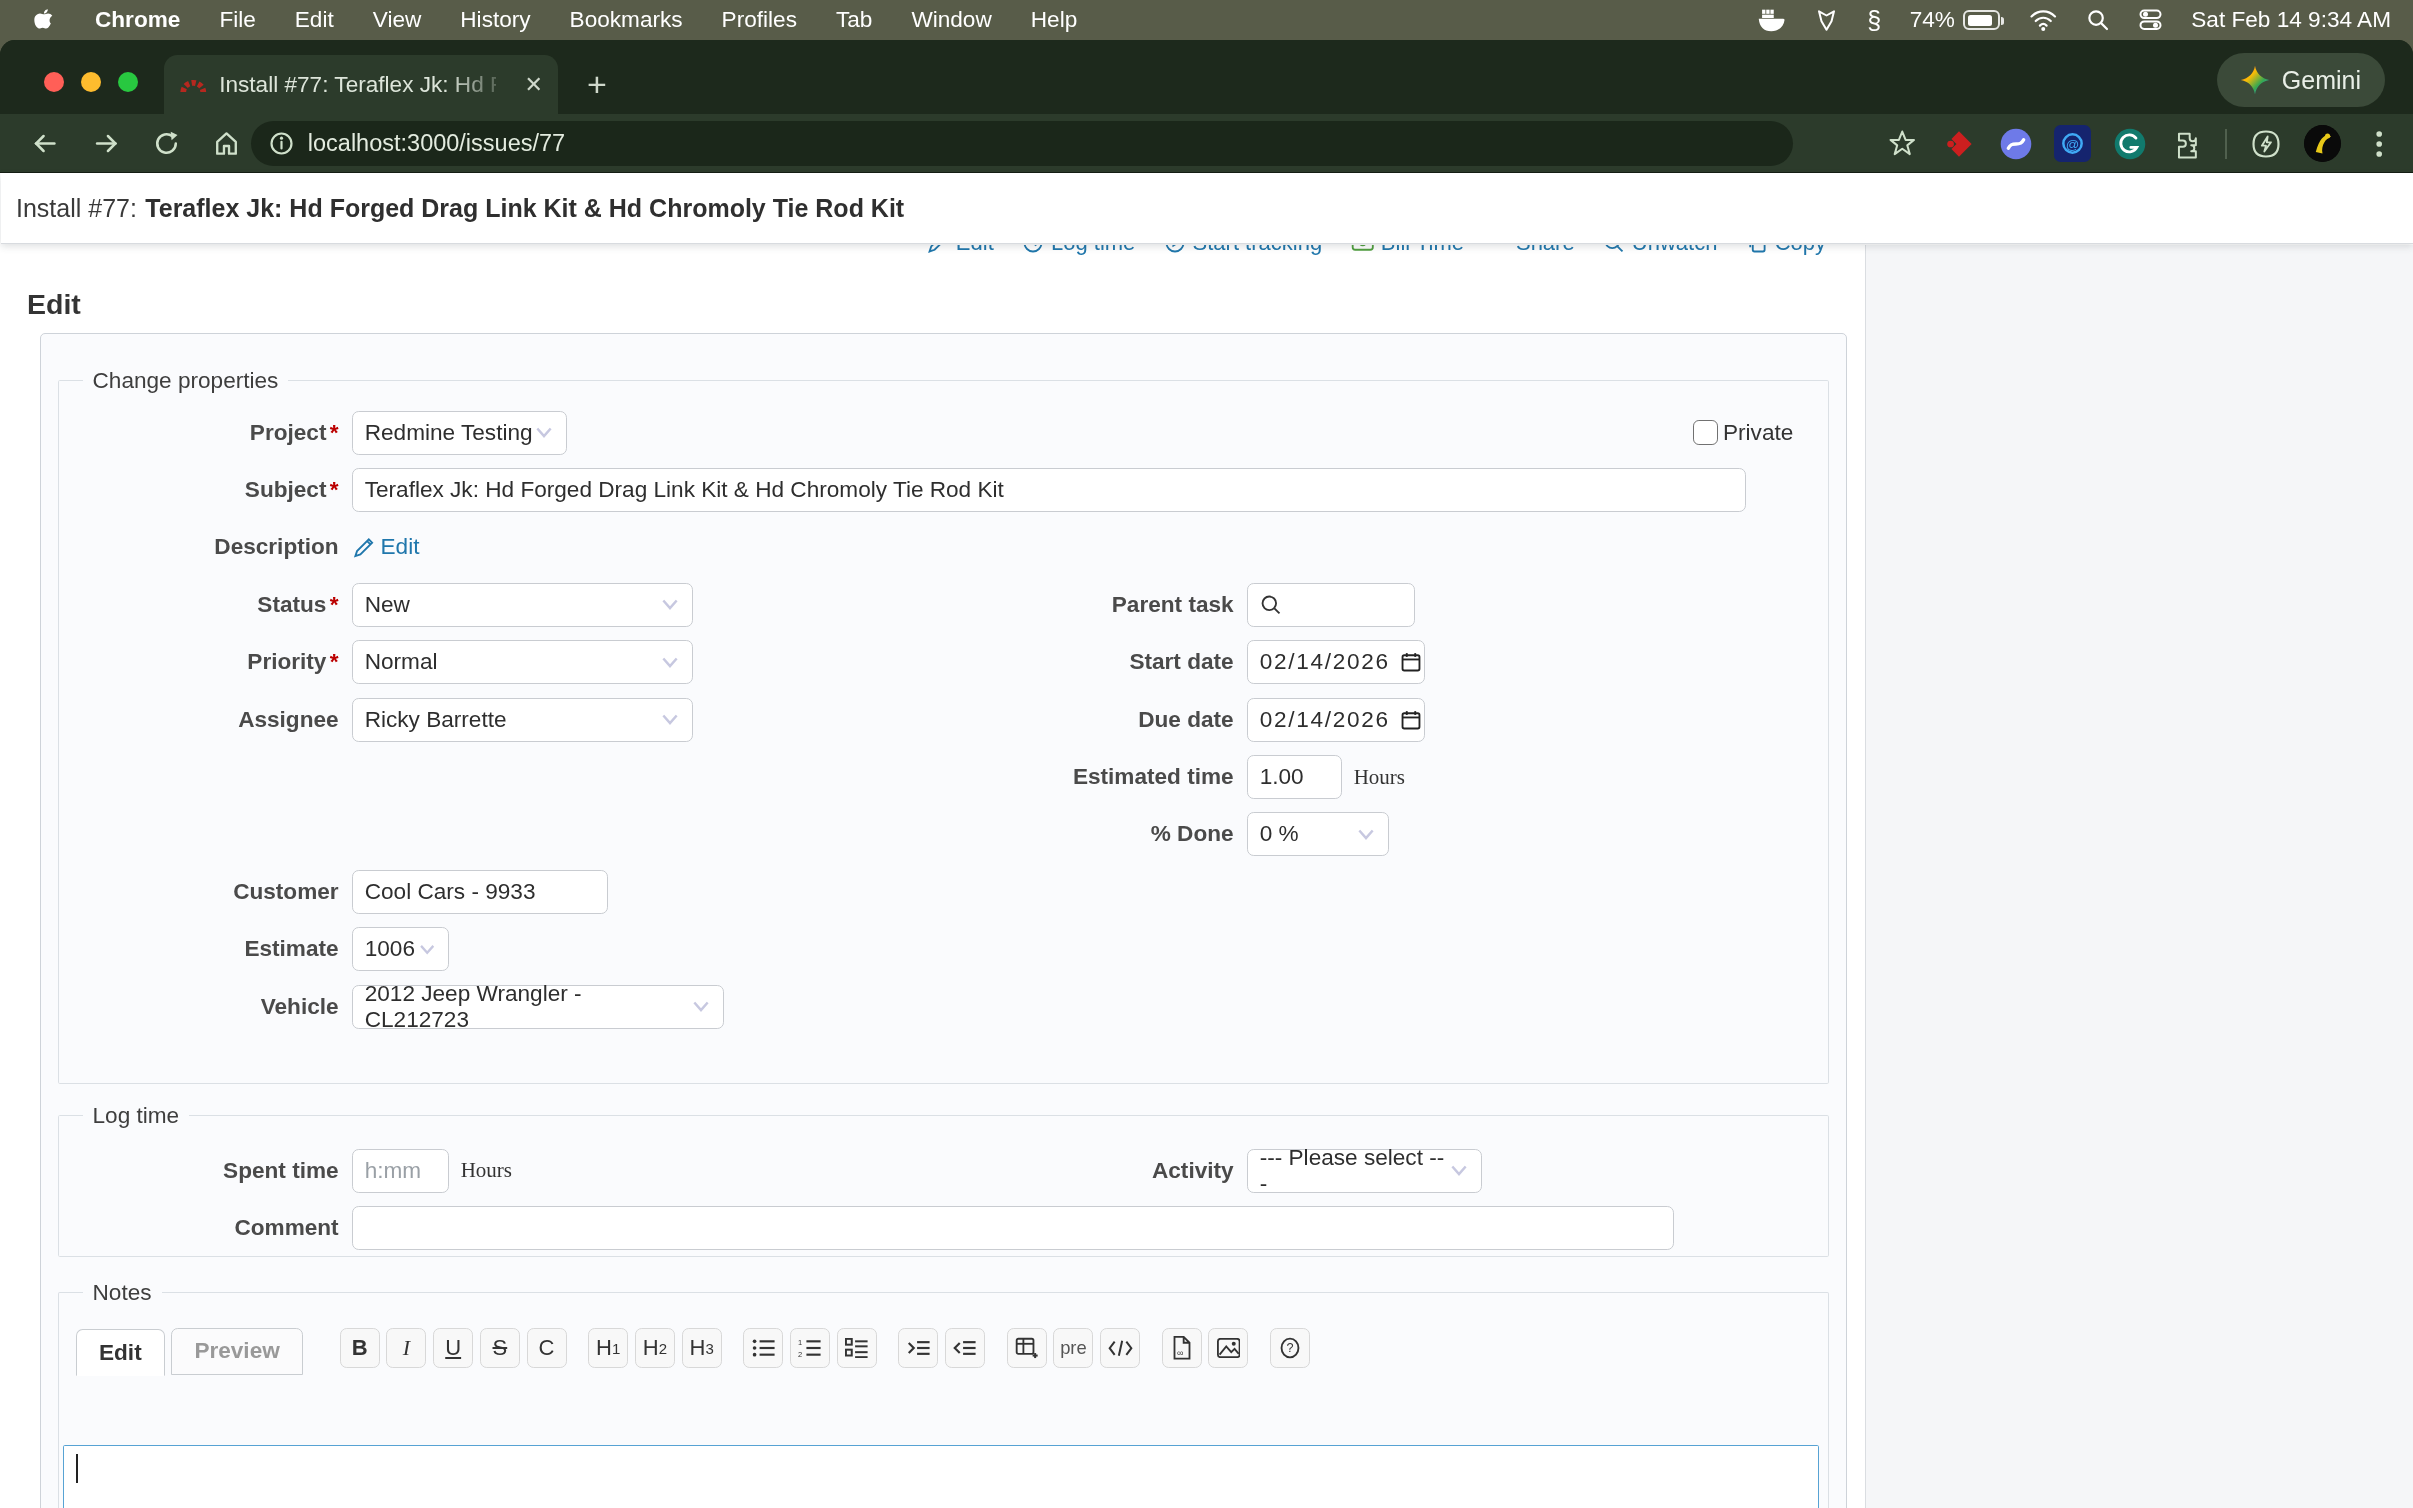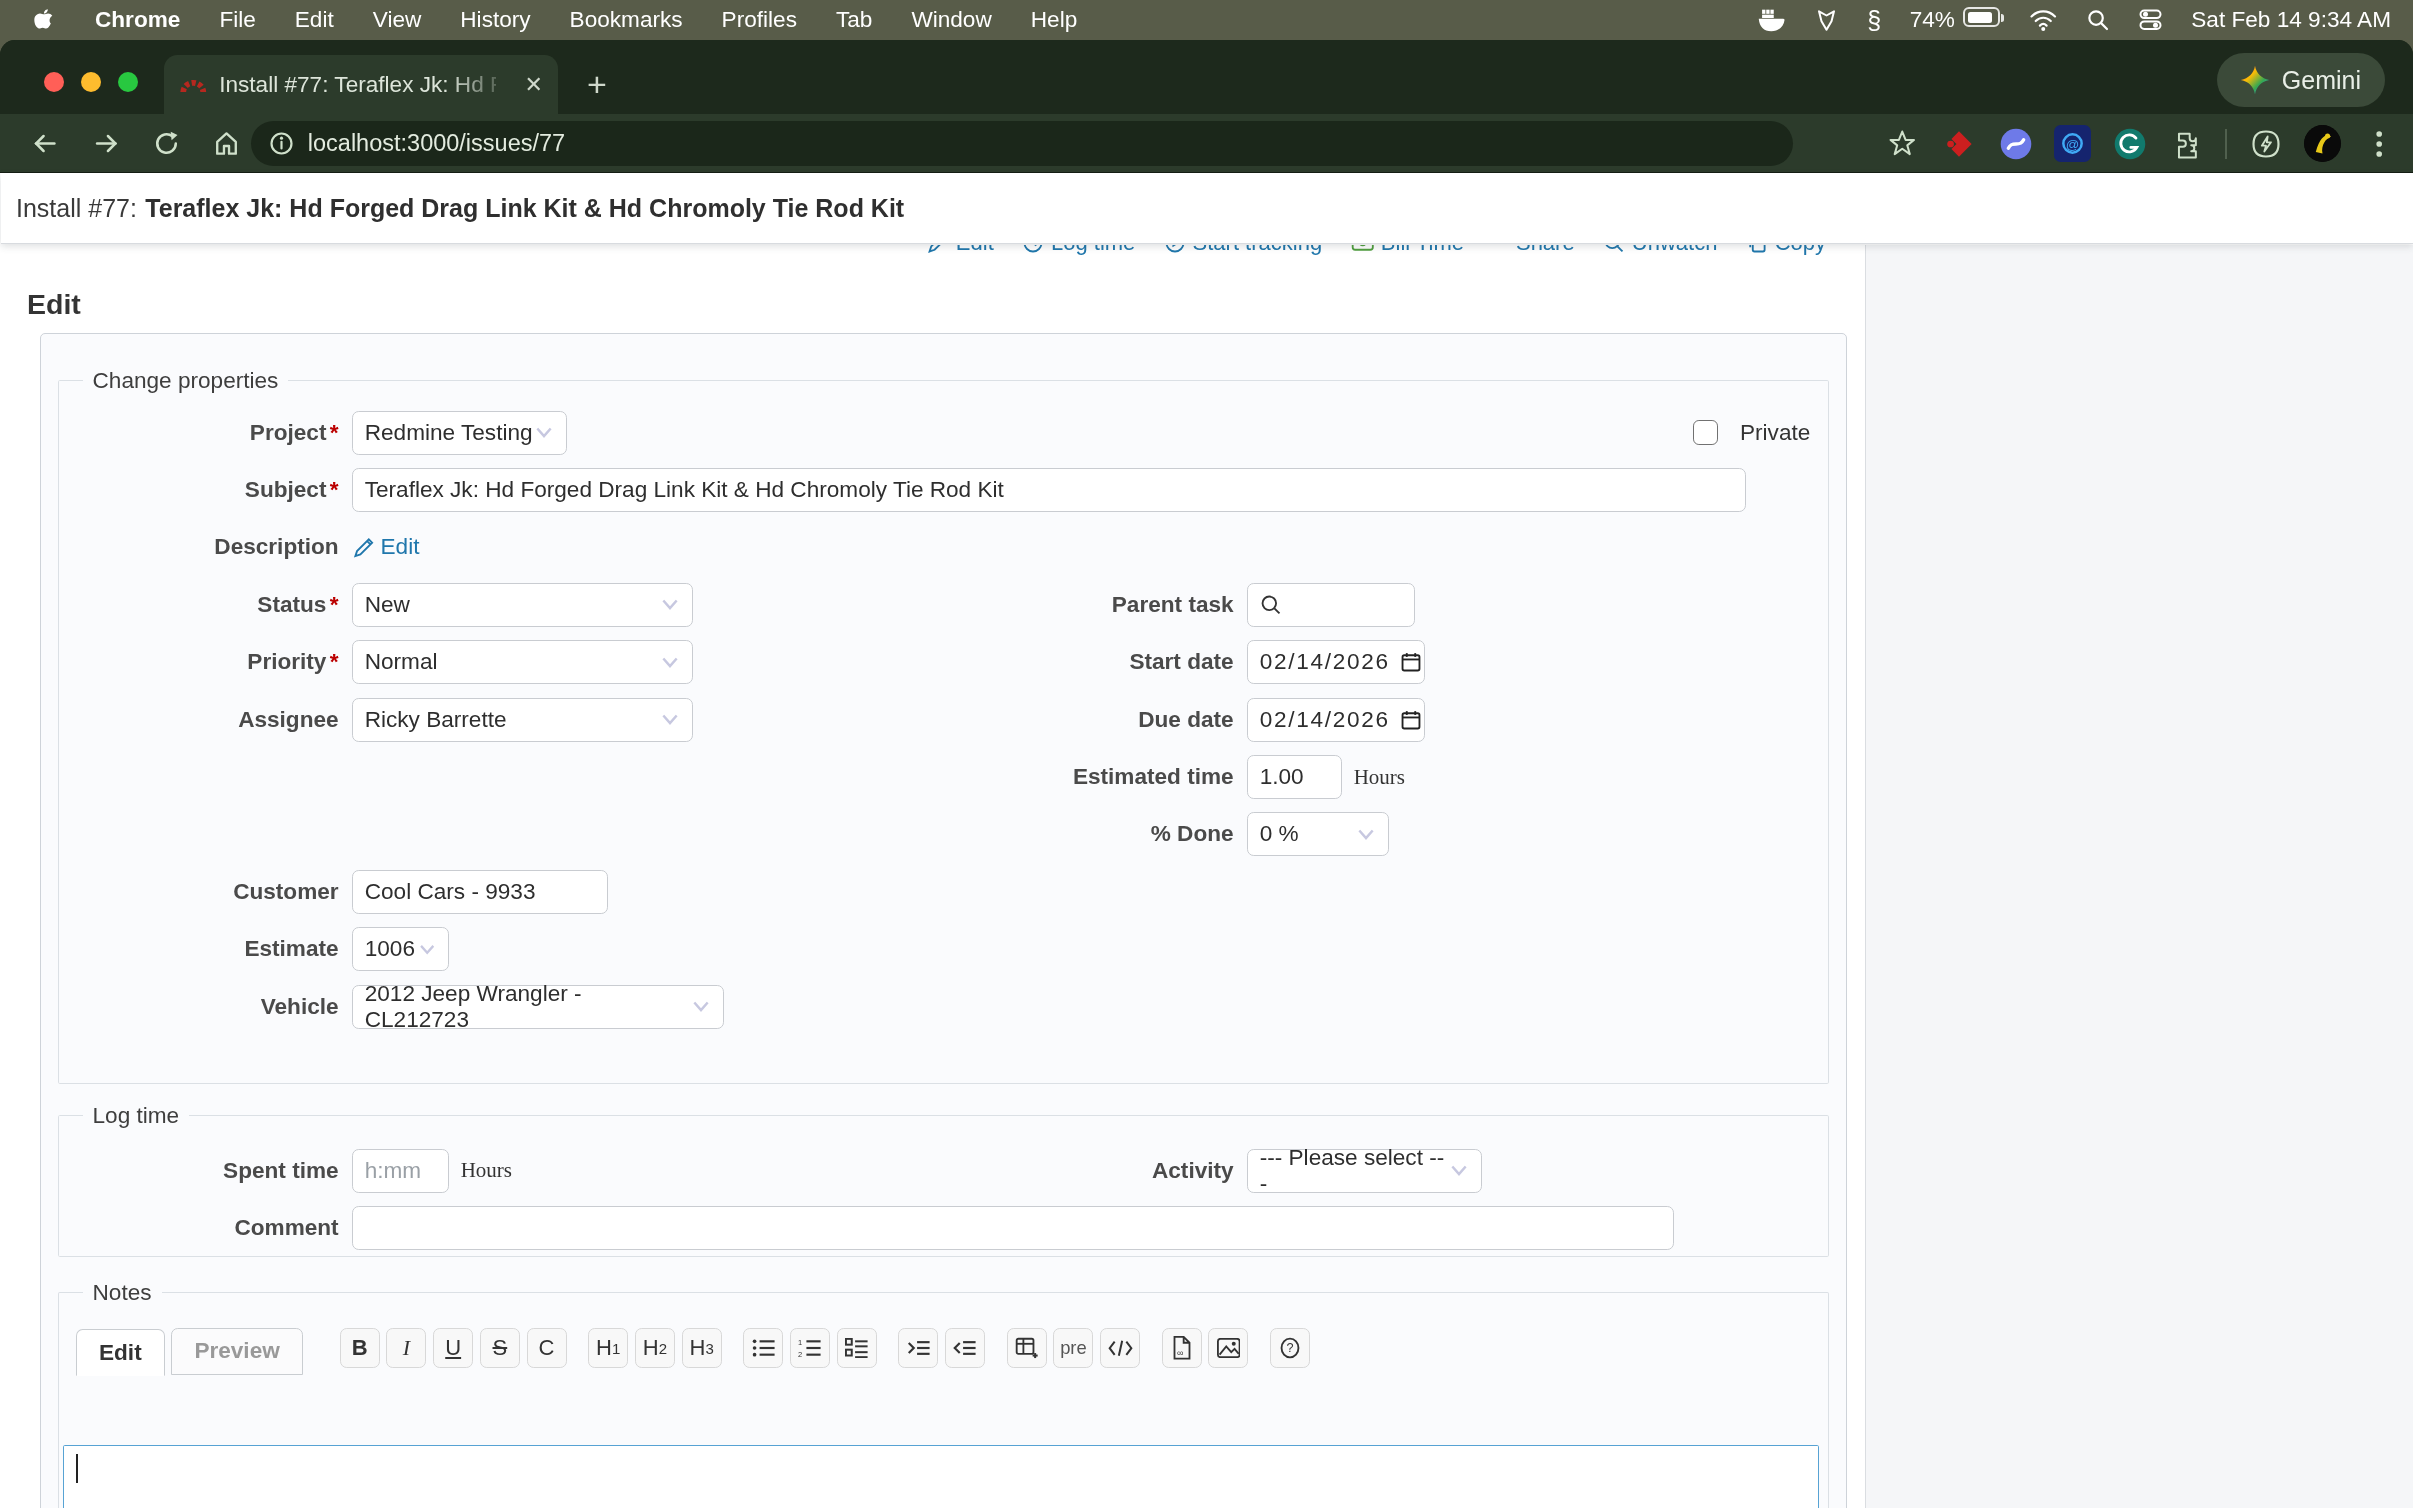--- a/index.html
+++ b/index.html
@@ -7,21 +7,21 @@
   body { font-family:"Liberation Sans", sans-serif; background:#585c49; position:relative; }
 
   
   .menubar { position:absolute; top:0; left:0; right:0; height:40px; background:#585c49;
              display:flex; align-items:center; color:#fff; font-size:22.6px; }
   .mb-left { display:flex; align-items:center; gap:39px; padding-left:34px; }
   .mb-item { color:#fff; }
   .mb-item.app { font-weight:bold; }
   .mb-right { margin-left:auto; display:flex; align-items:center; gap:28.5px; padding-right:22px; }
   .mb-ic { display:flex; align-items:center; justify-content:center; }
-  .battery-wrap { display:flex; gap:8.4px; }
+  .battery-wrap { display:flex; align-items:center; gap:8.4px; }
   .battery { width:37px; height:20px; border:2.1px solid rgba(255,255,255,.85); border-radius:5.9px; position:relative; }
   .battery .lvl { position:absolute; left:2.5px; top:2.5px; bottom:2.5px; width:74%; background:#fff; border-radius:2.5px; }
   .battery .nub { position:absolute; right:-5.9px; top:5px; width:3.4px; height:8.4px; background:rgba(255,255,255,.85); border-radius:0 2.5px 2.5px 0; }
 
   
   .window { position:absolute; top:40px; left:0; right:0; bottom:0; background:#1d291c;
             border-radius:15px 15px 0 0; overflow:hidden; }
   .tabbar { position:relative; height:74px; background:#1d291c; }
   .lights { position:absolute; left:44px; top:32px; display:flex; gap:17px; }
   .light { width:20px; height:20px; border-radius:50%; }
@@ -70,21 +70,21 @@
   fieldset legend { margin-left:23.5px; padding:0 10px; font-size:22.6px; color:#3e3e3e; }
   .fs-props { top:34px; height:716px; }
   .fs-log { top:769px; height:154px; }
   .fs-notes { top:946px; height:352px; border-bottom:none; }
 
   .rows { padding:17px 0 0 0; }
   .row { position:relative; height:44px; margin-bottom:13.4px; display:flex; align-items:center; }
   .lbl { width:293px; text-align:right; padding-right:13.4px; font-weight:bold; color:#4a4a4a; font-size:22.6px; white-space:nowrap; }
   .req { color:#bb0000; margin-left:3.4px; }
   .rgroup { position:absolute; left:895px; top:0; height:44px; display:flex; align-items:center; }
-  .private-group { position:absolute; left:1634px; top:0; height:44px; display:flex; align-items:center; gap:22px; }
+  .private-group { position:absolute; left:1634px; top:0; height:44px; display:flex; align-items:center; gap:5px; }
   .checkbox { width:25px; height:25px; background:#fff; border:1.7px solid #717171; border-radius:5.9px; }
   .plain-lbl { font-size:22.6px; color:#333; }
 
   .ctrl { height:44px; background:#fff; border:0.8px solid #c9ccd1; border-radius:6.7px;
           display:inline-flex; align-items:center; padding:0 11.7px; font-size:22.6px; color:#2e2e2e; }
   .ctrl .chev { margin-left:auto; display:flex; }
   .ctrl.date { letter-spacing:1.7px; }
   .ctrl .cal { margin-left:10px; letter-spacing:0; display:flex; }
   .suffix { margin-left:11.7px; font-size:21px; color:#333;font-family:Liberation Serif, serif; }
   .placeholder { color:#9aa0a6; }

